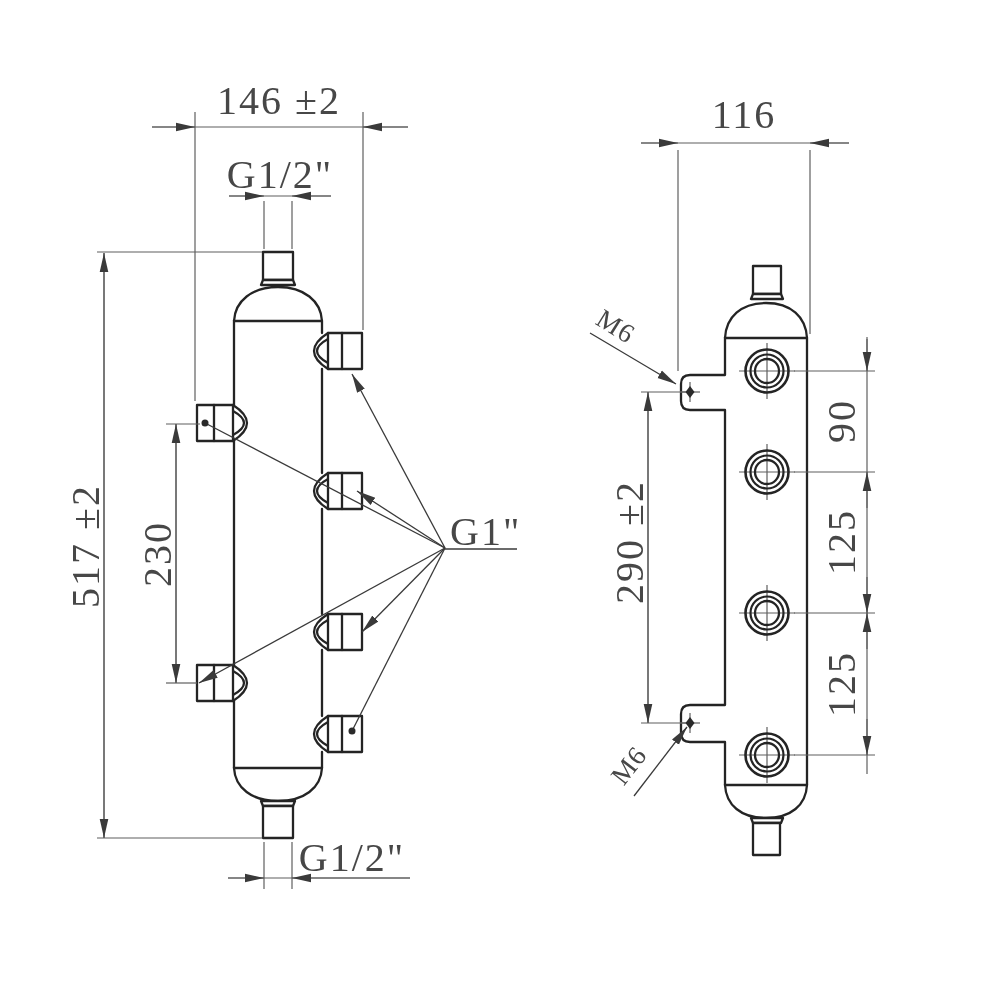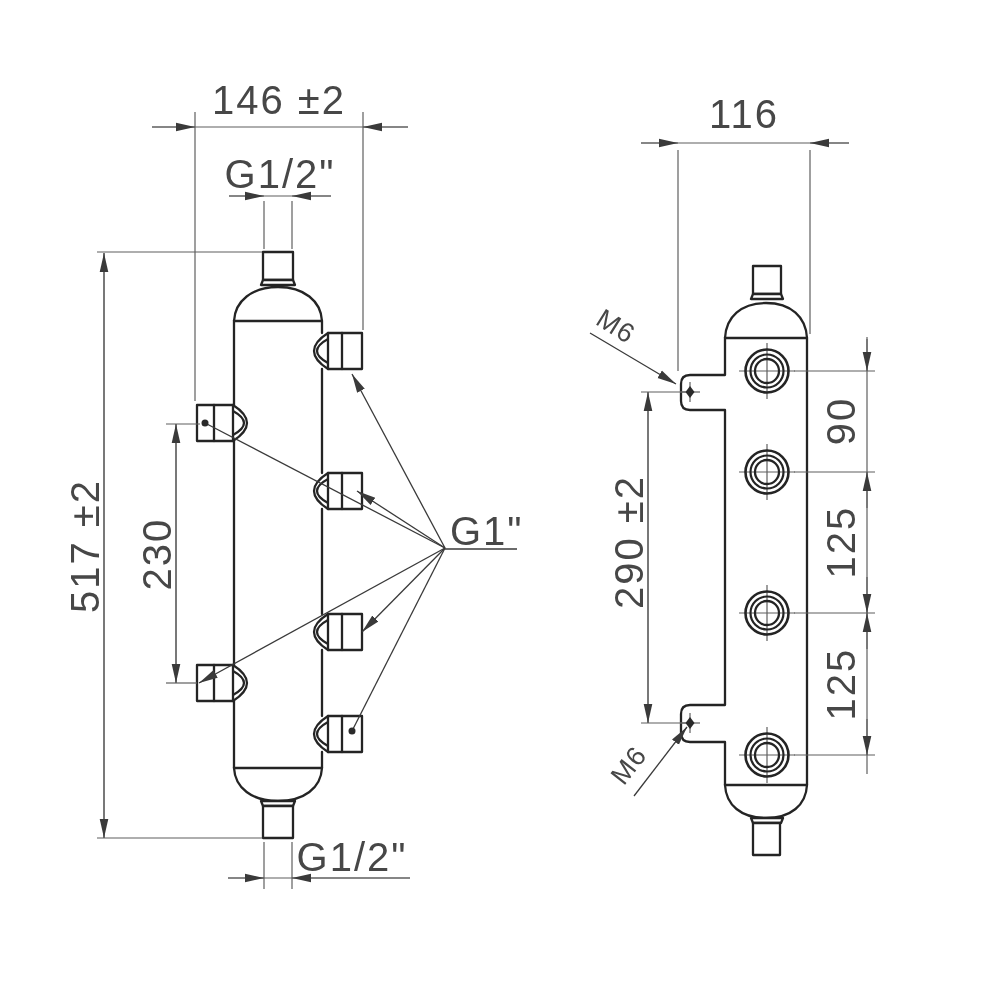--- a/index.html
+++ b/index.html
@@ -1,16 +1,16 @@
 <!DOCTYPE html>
 <html><head>
 <meta charset="utf-8">
 <style>
   html,body{margin:0;padding:0;background:#ffffff;}
-  .stage{width:1000px;height:1000px;background:#ffffff;position:relative;font-family:Liberation Sans, sans-serif;}
+  .stage{width:1000px;height:1000px;background:#ffffff;position:relative;font-family:Liberation Serif, serif;}
   svg{display:block;}
   .obj{stroke:#242424;stroke-width:2.3;fill:none;stroke-linecap:round;stroke-linejoin:round;}
   .objfill{stroke:#242424;stroke-width:2.3;fill:#ffffff;stroke-linejoin:round;}
   .dim{stroke:#5f5f5f;stroke-width:1.2;fill:none;stroke-linecap:butt;}
   .leader{stroke:#3a3a3a;stroke-width:1.3;fill:none;}
   .mark{fill:#2a2a2a;}
   .dimtext{fill:#474747;font-size:40px;letter-spacing:2px;}
   .dimtext.small{font-size:27px;letter-spacing:1px;}
   .mid{text-anchor:middle;}
 </style>

